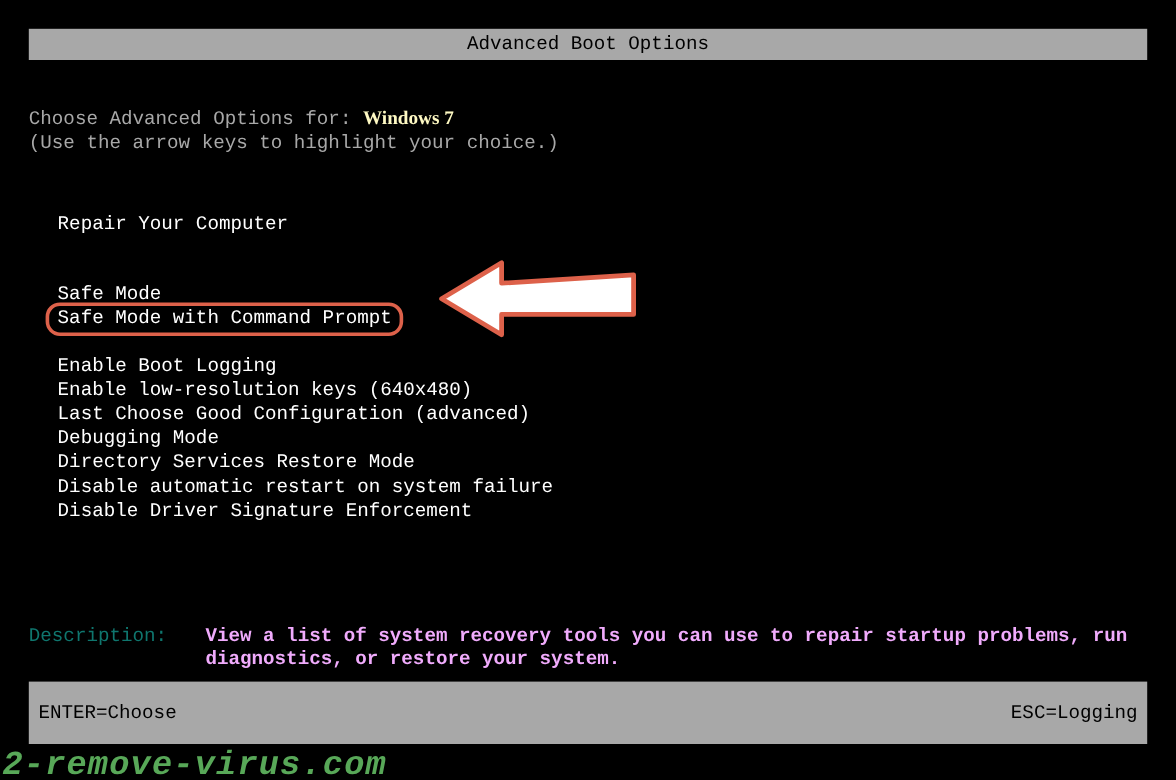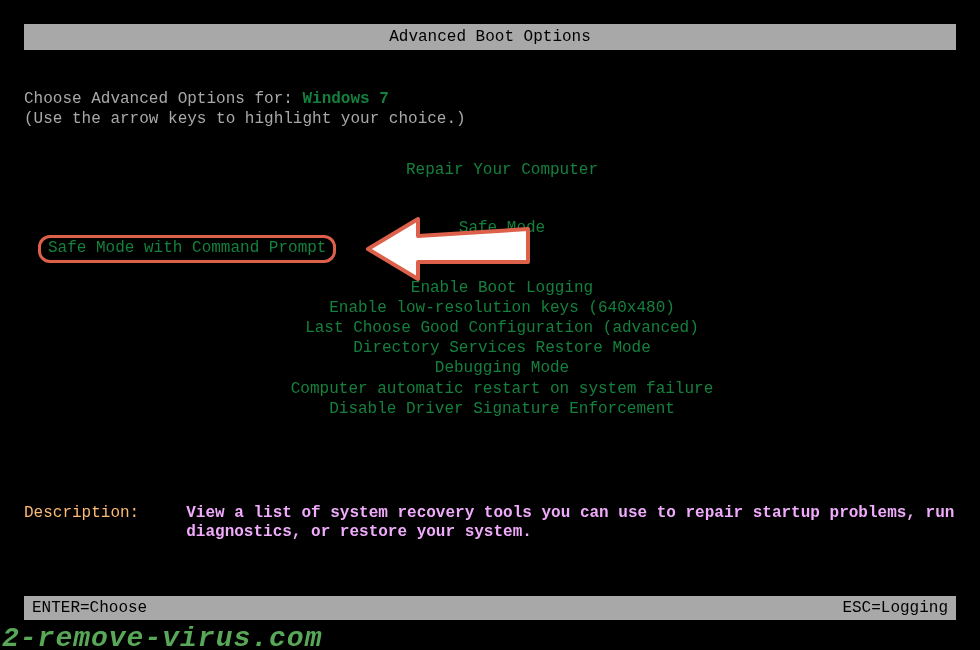--- a/index.html
+++ b/index.html
@@ -26,35 +26,35 @@
       color: #000;
       text-align: center;
       padding: 4px 16px;
       font-weight: normal;
       margin-bottom: 40px;
     }
     .prompt-line {
       margin-bottom: 2px;
     }
     .os-name {
-      color: #15803d;
+      color: #fef9c3;
       font-weight: bold;
+      font-family: Liberation Serif, serif;
     }
     .hint-line {
-      margin-bottom: 33px;
+      margin-bottom: 50px;
     }
     .options {
       padding-left: 24px;
     }
     .option {
-      color: #15803d;
+      color: #ffffff;
       margin-bottom: 1px;
       line-height: 1.2;
       cursor: pointer;
-      text-align: center;
     }
     .option-group-gap {
       height: 38px;
     }
     .highlighted {
       position: relative;
       display: inline-block;
     }
     .highlight-box {
       position: absolute;
@@ -71,37 +71,37 @@
       left: 358px;
       top: 214px;
       pointer-events: none;
     }
     .description-section {
       margin-top: 46px;
       display: flex;
       align-items: flex-start;
     }
     .desc-label {
-      color: #fdba74;
-      margin-right: 47px;
+      color: #0f766e;
+      margin-right: 32px;
       white-space: nowrap;
     }
     .desc-text {
       color: #f0abfc;
       font-weight: bold;
       line-height: 1.2;
     }
     .footer-bar {
       position: absolute;
       bottom: 30px;
       left: 24px;
       right: 24px;
       background: #a8a8a8;
       color: #000;
-      padding: 3px 8px;
+      padding: 17px 8px;
       display: flex;
       justify-content: space-between;
     }
     .watermark {
       position: absolute;
       bottom: -4px;
       left: 2px;
       color: #58a858;
       font-family: 'Courier New', monospace;
       font-size: 28px;
@@ -126,23 +126,23 @@
     <div class="option-group-gap"></div>
     <div class="option">Safe Mode</div>
     <div class="highlighted">
       <span class="option">Safe Mode with Command Prompt</span>
       <div class="highlight-box"></div>
     </div>
     <div class="option-group-gap" style="height:20px"></div>
     <div class="option">Enable Boot Logging</div>
     <div class="option">Enable low-resolution keys (640x480)</div>
     <div class="option">Last Choose Good Configuration (advanced)</div>
+    <div class="option">Debugging Mode</div>
     <div class="option">Directory Services Restore Mode</div>
-    <div class="option">Debugging Mode</div>
-    <div class="option">Computer automatic restart on system failure</div>
+    <div class="option">Disable automatic restart on system failure</div>
     <div class="option">Disable Driver Signature Enforcement</div>
     <div class="option-group-gap"></div>
   </div>
 
   <div class="description-section">
     <div class="desc-label">Description:</div>
     <div class="desc-text">View a list of system recovery tools you can use to repair startup problems, run diagnostics, or restore your system.</div>
   </div>
 </div>
 

